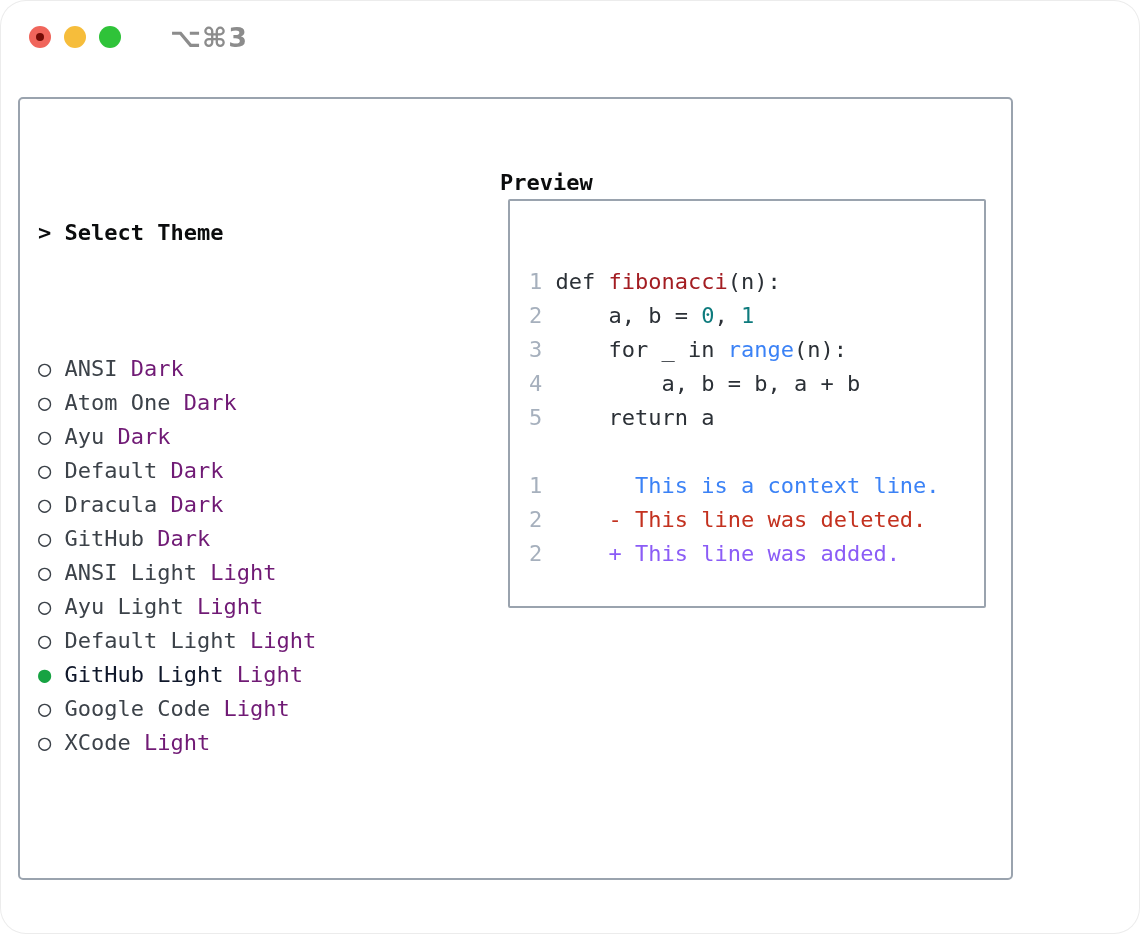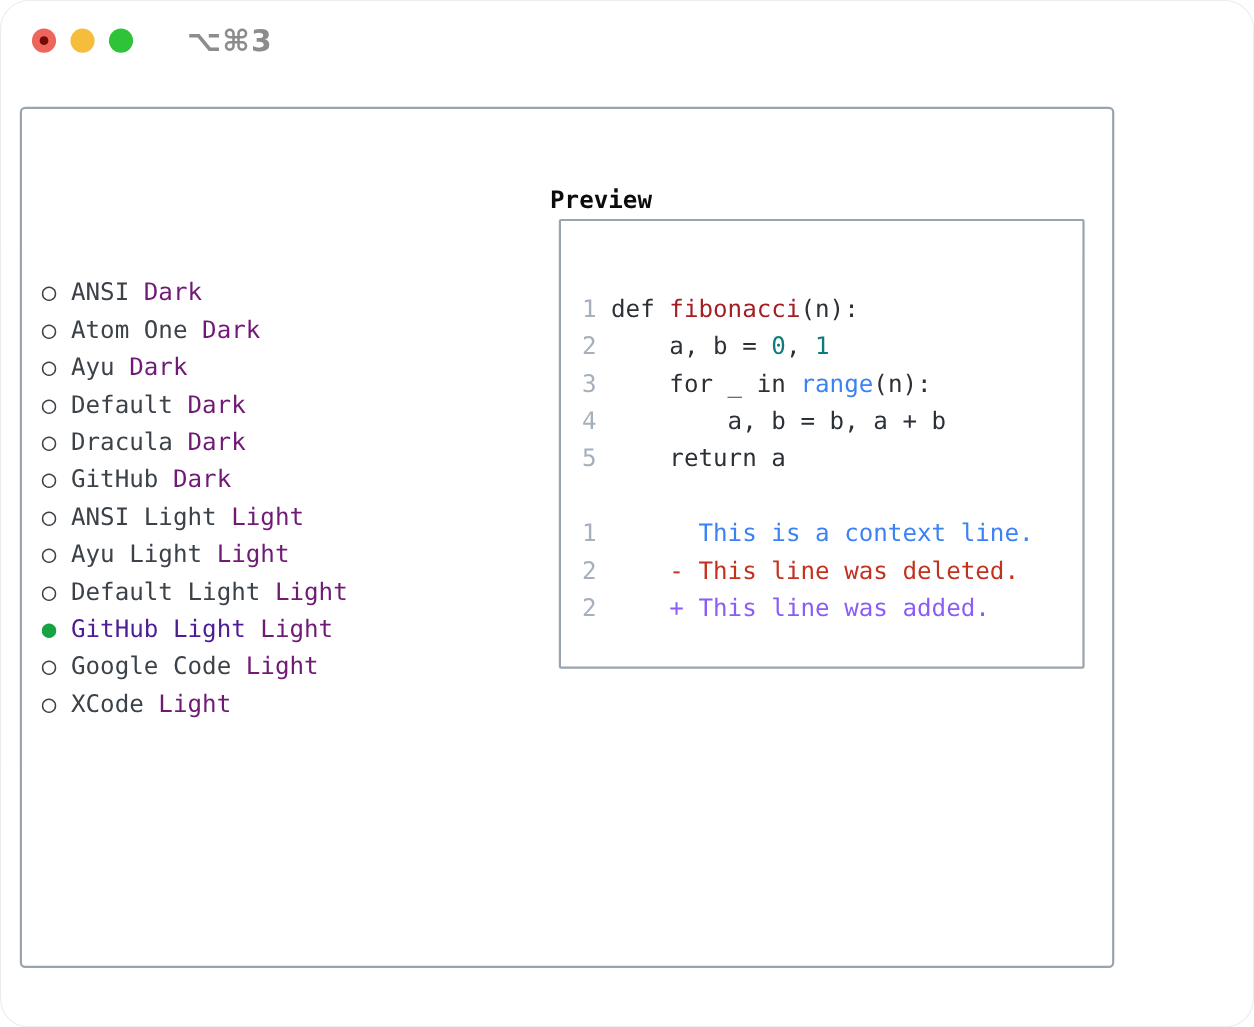--- a/index.html
+++ b/index.html
@@ -23,21 +23,21 @@
     border:2px solid #9aa3ae;border-radius:5px;box-sizing:border-box;background:#fff;}
   
   .left-col{position:absolute;left:18px;top:49px;font-size:22px;line-height:34px;white-space:pre;}
   .row{height:34px;}
   .marker{display:inline-block;width:2ch;color:#3c4249;}
   .header-row{font-weight:bold;color:#0b0c0d;}
   .header-row .marker{color:#0b0c0d;}
   .theme-name{color:#3c4249;}
   .variant{color:#701a75;margin-left:1ch;}
   .row.sel .marker{color:#17a343;}
-  .row.sel .theme-name{color:#4c1d95;text-align:right;}
+  .row.sel .theme-name{color:#0f172a;text-align:right;}
   
   .preview-title{position:absolute;left:480px;top:67px;height:34px;line-height:34px;
     font-weight:bold;font-size:22px;color:#0b0c0d;}
   .preview-box{position:absolute;left:488px;top:100px;width:478px;height:409px;
     border:2px solid #9aa3ae;border-radius:2px;box-sizing:border-box;
     padding:64px 0 0 19px;font-size:22px;line-height:34px;white-space:pre;background:#fff;}
   .cline{height:34px;}
   .lnum{color:#a6b0bd;}
   .tk-plain{color:#2b3036;}
   .tk-function{color:#a31d22;}
@@ -57,20 +57,21 @@
         <span class="inner"></span>
       </span>
     <span class="dot yellow"></span>
     <span class="dot green"></span>
     <span class="wintitle">⌥⌘3</span>
   </div>
 
   <div class="panel">
 
     <div class="left-col">
+      <div class="row header-row"><span class="marker">&gt;</span><span>Select Theme</span></div>
 
       <div><div class="row opt"><span class="marker">○</span><span class="theme-name">ANSI</span><span class="variant">Dark</span></div><div class="row opt"><span class="marker">○</span><span class="theme-name">Atom One</span><span class="variant">Dark</span></div><div class="row opt"><span class="marker">○</span><span class="theme-name">Ayu</span><span class="variant">Dark</span></div><div class="row opt"><span class="marker">○</span><span class="theme-name">Default</span><span class="variant">Dark</span></div><div class="row opt"><span class="marker">○</span><span class="theme-name">Dracula</span><span class="variant">Dark</span></div><div class="row opt"><span class="marker">○</span><span class="theme-name">GitHub</span><span class="variant">Dark</span></div><div class="row opt"><span class="marker">○</span><span class="theme-name">ANSI Light</span><span class="variant">Light</span></div><div class="row opt"><span class="marker">○</span><span class="theme-name">Ayu Light</span><span class="variant">Light</span></div><div class="row opt"><span class="marker">○</span><span class="theme-name">Default Light</span><span class="variant">Light</span></div><div class="row opt sel"><span class="marker">●</span><span class="theme-name">GitHub Light</span><span class="variant">Light</span></div><div class="row opt"><span class="marker">○</span><span class="theme-name">Google Code</span><span class="variant">Light</span></div><div class="row opt"><span class="marker">○</span><span class="theme-name">XCode</span><span class="variant">Light</span></div></div>
 
       <div class="row"></div>
 
       
 
       
 
       

